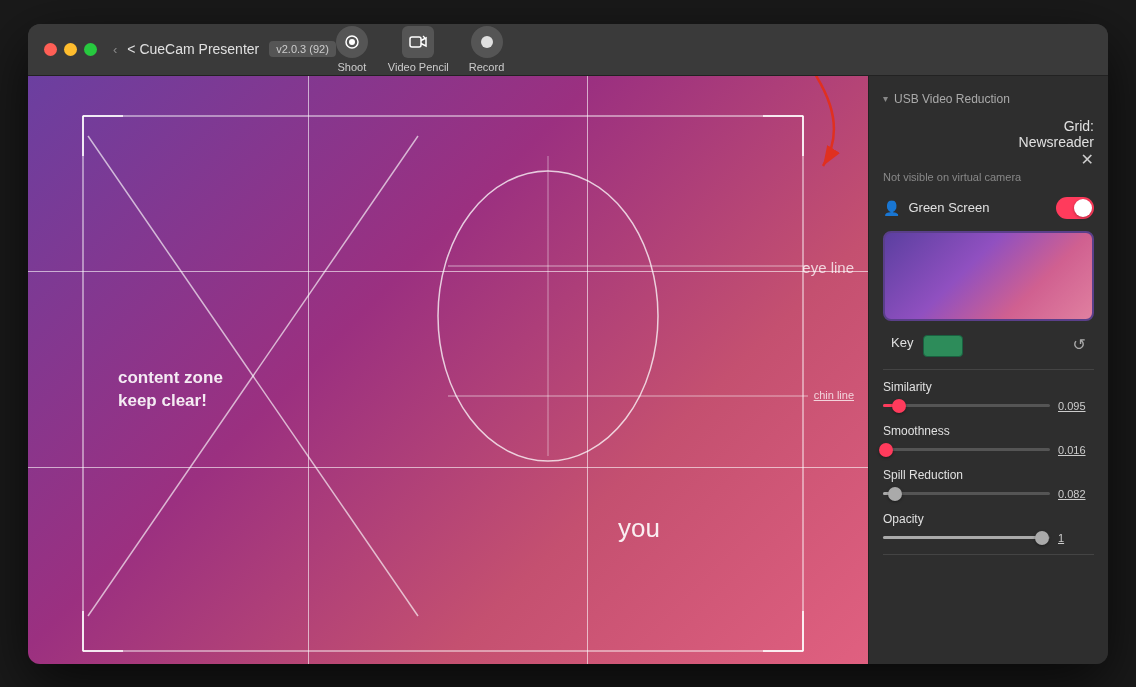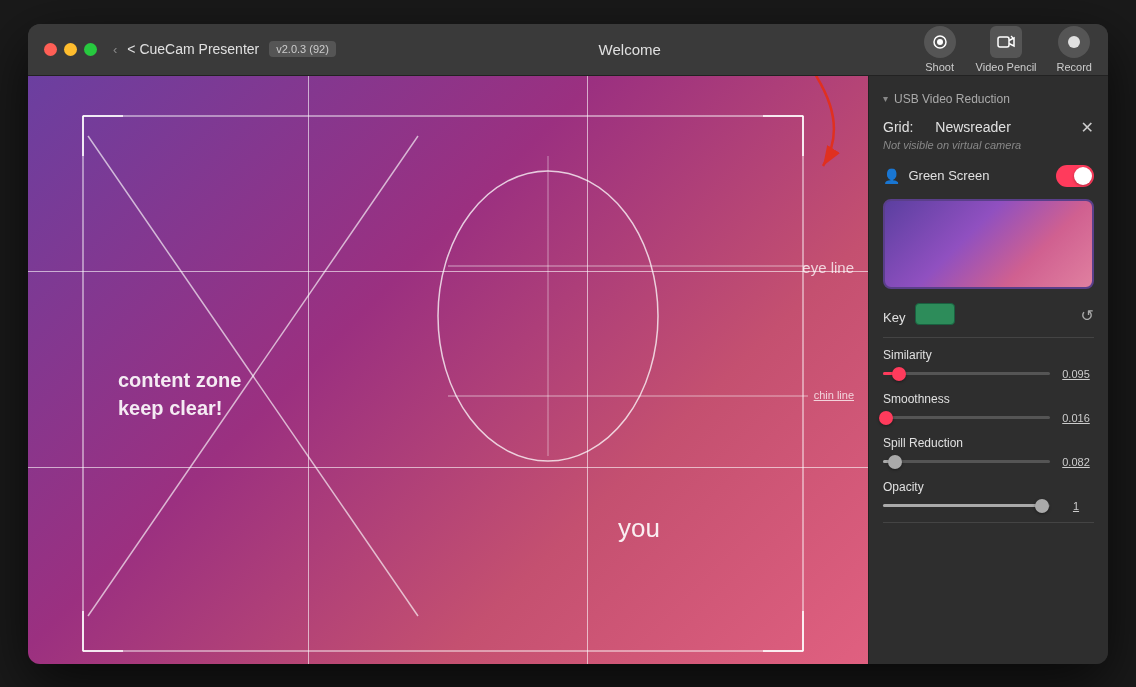--- a/index.html
+++ b/index.html
@@ -168,23 +168,24 @@
       color: #aaa;
       font-size: 12px;
       font-weight: 500;
     }
     .chevron {
       color: #888;
       font-size: 10px;
     }
     .grid-row {
       display: flex;
-      align-items: center;
+      align-items: flex-end;
       justify-content: space-between;
       padding: 6px 14px 2px;
+      flex-direction: column;
     }
     .grid-label {
       color: #e0e0e0;
       font-size: 14px;
       font-weight: 500;
     }
     .grid-value {
       color: #e0e0e0;
       font-size: 14px;
     }
@@ -193,21 +194,20 @@
       font-size: 16px;
       cursor: pointer;
       background: none;
       border: none;
       color: #ccc;
     }
     .not-visible-text {
       color: #888;
       font-size: 11px;
       padding: 0 14px 8px;
-      font-style: italic;
     }
     .green-screen-row {
       display: flex;
       align-items: center;
       gap: 8px;
       padding: 6px 14px;
     }
     .person-icon {
       color: #888;
       font-size: 14px;
@@ -237,23 +237,23 @@
     }
     .color-preview {
       margin: 6px 14px;
       height: 90px;
       border-radius: 8px;
       background: linear-gradient(135deg, #5b3fa0 0%, #9050c0 40%, #d06090 70%, #e080a0 100%);
       border: 2px solid #5a3f8a;
     }
     .key-row {
       display: flex;
-      align-items: flex-end;
+      align-items: flex-start;
       gap: 10px;
-      padding: 8px 14px;
+      padding: 8px 22px;
     }
     .key-label {
       color: #e0e0e0;
       font-size: 13px;
     }
     .key-color-swatch {
       width: 40px;
       height: 22px;
       background: #2d8c5a;
       border-radius: 4px;
@@ -302,21 +302,21 @@
     .slider-thumb-gray {
       background: #aaa;
     }
     .slider-fill-gray {
       background: #aaa;
     }
     .slider-value {
       color: #ccc;
       font-size: 11px;
       min-width: 36px;
-      text-align: center;
+      text-align: left;
       text-decoration: underline;
     }
     .divider {
       height: 1px;
       background: #444;
       margin: 4px 14px;
     }
   </style>
 </head>
 <body>
@@ -327,23 +327,20 @@
     <div class="traffic-lights">
       <div class="traffic-light tl-red"></div>
       <div class="traffic-light tl-yellow"></div>
       <div class="traffic-light tl-green"></div>
     </div>
     <div class="titlebar-left">
       <span class="back-arrow">‹</span>
       <span class="app-title">&lt; CueCam Presenter</span>
       <span class="version-badge">v2.0.3 (92)</span>
     </div>
-    <div class="titlebar-center">
-      <span>Welcome</span>
-    </div>
     <div class="titlebar-right">
       <div class="toolbar-btn">
         <div class="icon-circle">
           <svg width="18" height="18" viewBox="0 0 18 18" fill="none">
             <circle cx="9" cy="9" r="6" stroke="white" stroke-width="1.5" fill="none"></circle>
             <circle cx="9" cy="9" r="3" fill="white"></circle>
           </svg>
         </div>
         <span class="btn-label">Shoot</span>
       </div>
@@ -398,21 +395,21 @@
           <line x1="55" y1="40" x2="95" y2="40" stroke="rgba(255,255,255,0.8)" stroke-width="2"></line>
           <line x1="775" y1="40" x2="775" y2="80" stroke="rgba(255,255,255,0.8)" stroke-width="2"></line>
           <line x1="735" y1="40" x2="775" y2="40" stroke="rgba(255,255,255,0.8)" stroke-width="2"></line>
           <line x1="55" y1="575" x2="55" y2="535" stroke="rgba(255,255,255,0.8)" stroke-width="2"></line>
           <line x1="55" y1="575" x2="95" y2="575" stroke="rgba(255,255,255,0.8)" stroke-width="2"></line>
           <line x1="775" y1="575" x2="775" y2="535" stroke="rgba(255,255,255,0.8)" stroke-width="2"></line>
           <line x1="735" y1="575" x2="775" y2="575" stroke="rgba(255,255,255,0.8)" stroke-width="2"></line>
         </svg>
       </div>
 
-      <div style="position:absolute; left:90px; top:290px; color:rgba(255,255,255,0.9); font-size:20px; font-weight:bold; line-height:1.4;">
+      <div style="position:absolute; left:90px; top:290px; color:rgba(255,255,255,0.9); font-size:17px; font-weight:bold; line-height:1.4;">
         <div>content zone</div>
         <div>keep clear!</div>
       </div>
       <div style="position:absolute; left:590px; bottom:120px; color:rgba(255,255,255,0.9); font-size:26px; font-weight:300;">you</div>
       <div style="position:absolute; right:14px; top:183px; color:rgba(255,255,255,0.75); font-size:15px;">eye line</div>
       <div style="position:absolute; right:14px; top:313px; color:rgba(255,255,255,0.75); font-size:11px;text-decoration:underline;">chin line</div>
 
       <svg style="position:absolute;inset:0;width:100%;height:100%;overflow:visible;pointer-events:none;">
         <defs>
           <marker id="arrowhead" markerWidth="8" markerHeight="6" refX="8" refY="3" orient="auto">

